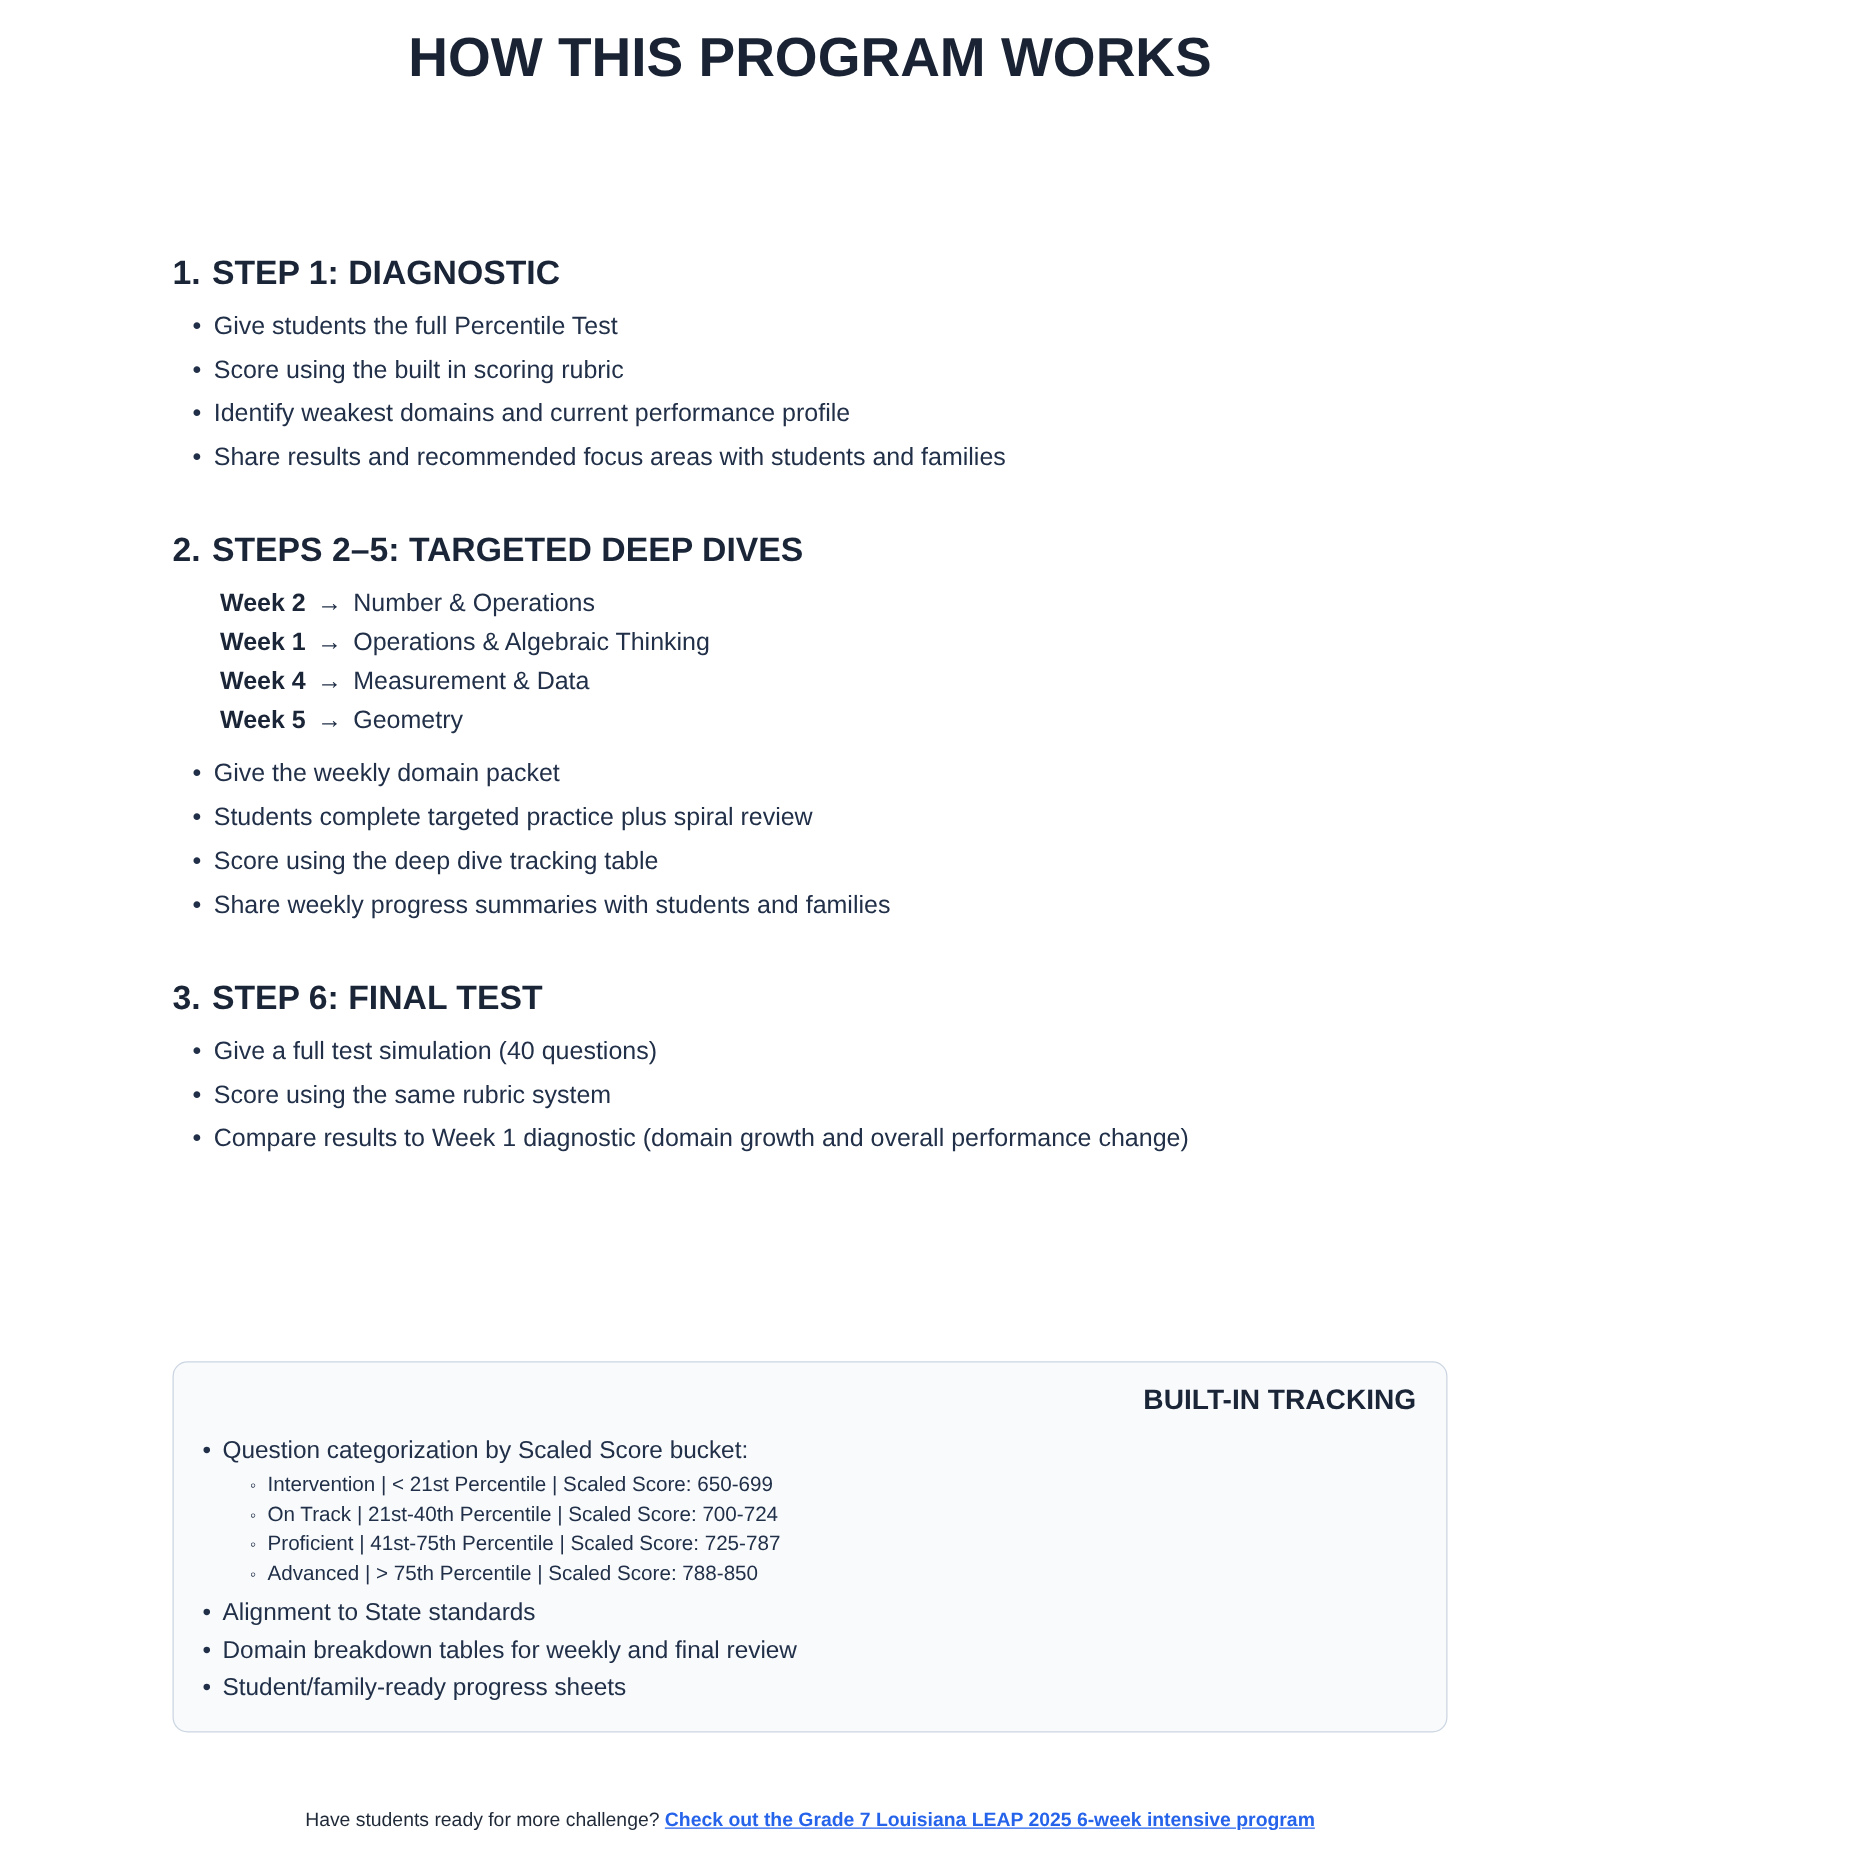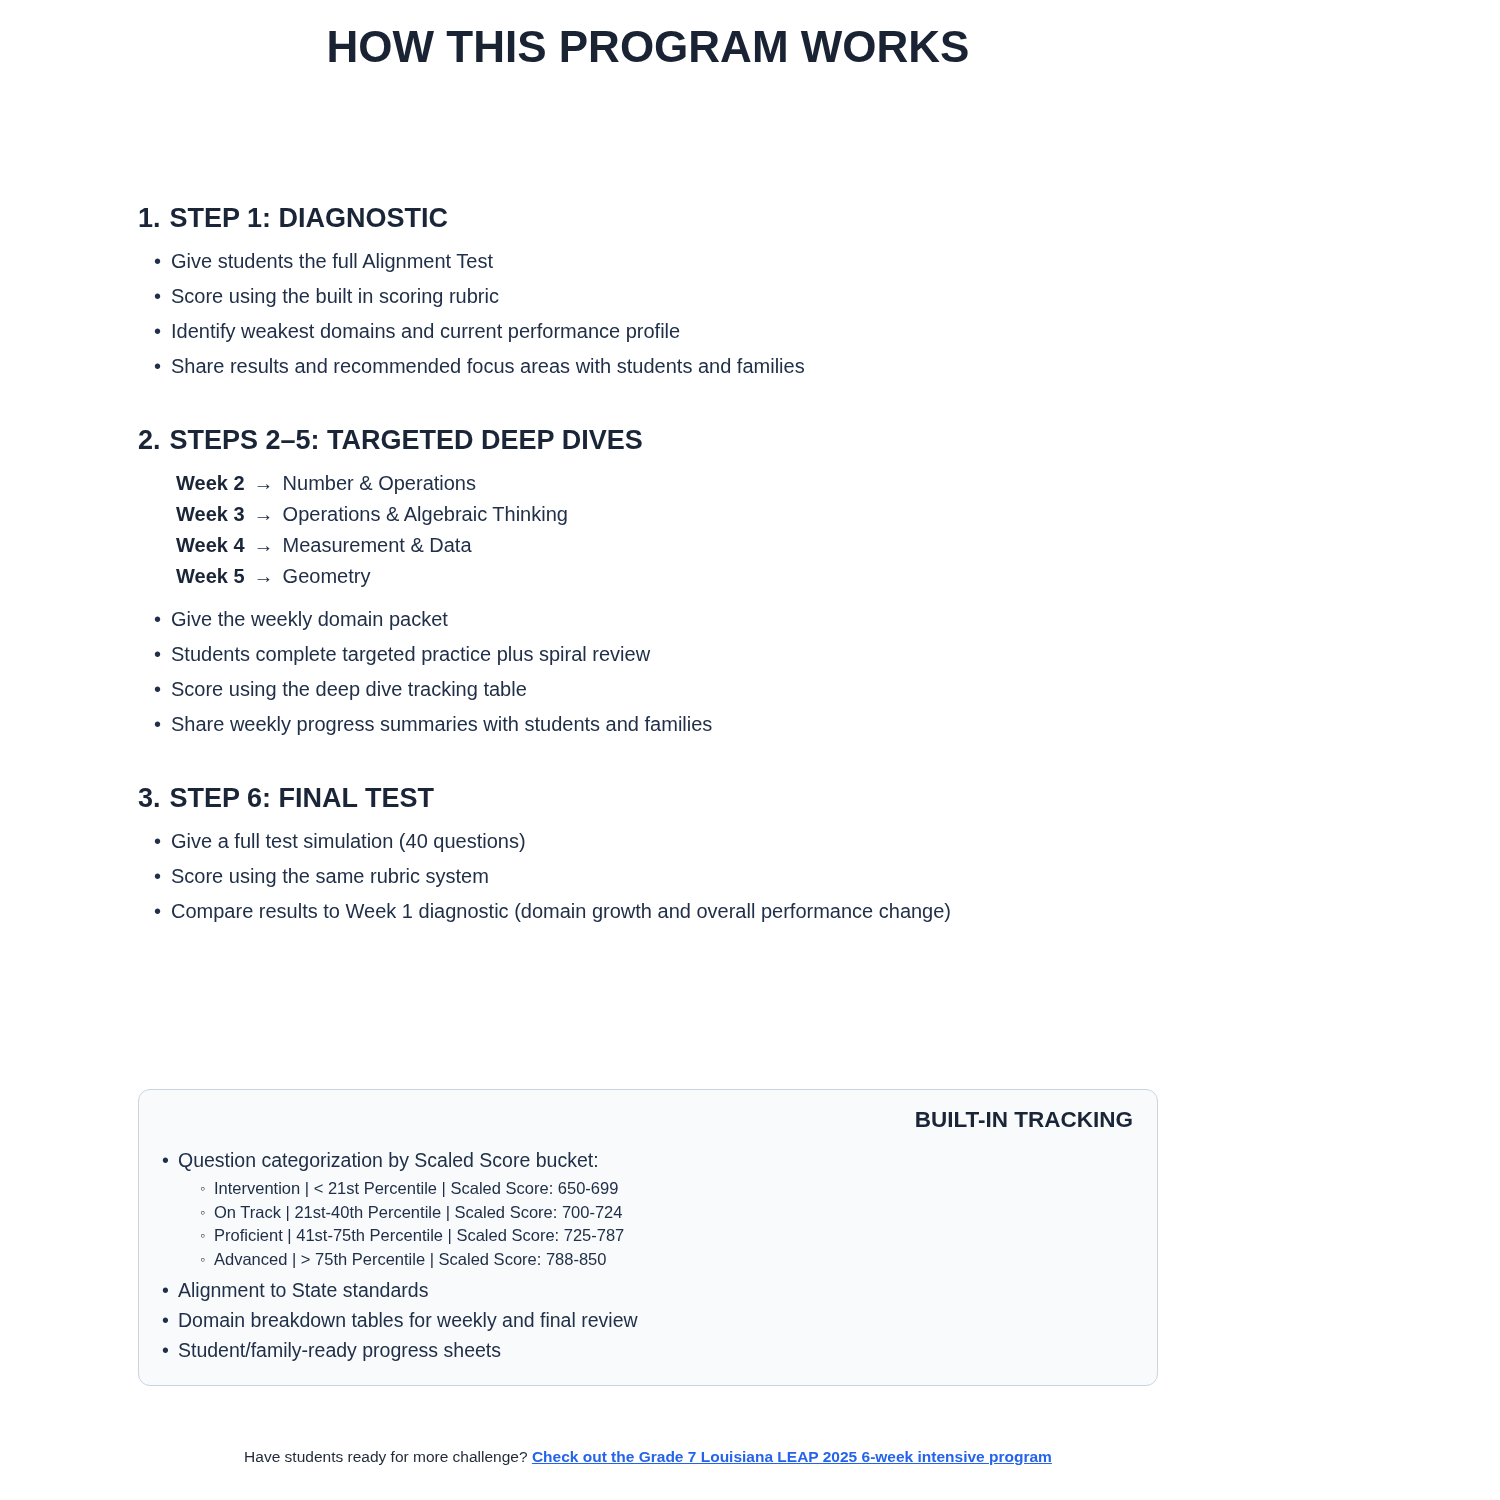--- a/index.html
+++ b/index.html
@@ -91,21 +91,21 @@
 
   <div class="container">
 
     <section class="step">
       <h2 class="step-heading">
         <span class="step-number">1.</span><span>STEP 1: DIAGNOSTIC</span>
       </h2>
       <div class="bullets">
         <div class="bullet">
           <span class="marker">•</span>
-          <span>Give students the full Alignment Test</span>
+          <span>Give students the full Percentile Test</span>
         </div>
         <div class="bullet">
           <span class="marker">•</span>
           <span>Score using the built in scoring rubric</span>
         </div>
         <div class="bullet">
           <span class="marker">•</span>
           <span>Identify weakest domains and current performance profile</span>
         </div>
         <div class="bullet">
@@ -117,21 +117,21 @@
 
     <section class="step">
       <h2 class="step-heading">
         <span class="step-number">2.</span><span>STEPS 2–5: TARGETED DEEP DIVES</span>
       </h2>
       <div class="weeks">
         <div class="week-row">
           <span class="week-label">Week 2</span><span class="arrow">→</span><span>Number &amp; Operations</span>
         </div>
         <div class="week-row">
-          <span class="week-label">Week 3</span><span class="arrow">→</span><span>Operations &amp; Algebraic Thinking</span>
+          <span class="week-label">Week 1</span><span class="arrow">→</span><span>Operations &amp; Algebraic Thinking</span>
         </div>
         <div class="week-row">
           <span class="week-label">Week 4</span><span class="arrow">→</span><span>Measurement &amp; Data</span>
         </div>
         <div class="week-row">
           <span class="week-label">Week 5</span><span class="arrow">→</span><span>Geometry</span>
         </div>
       </div>
       <div class="bullets">
         <div class="bullet">

